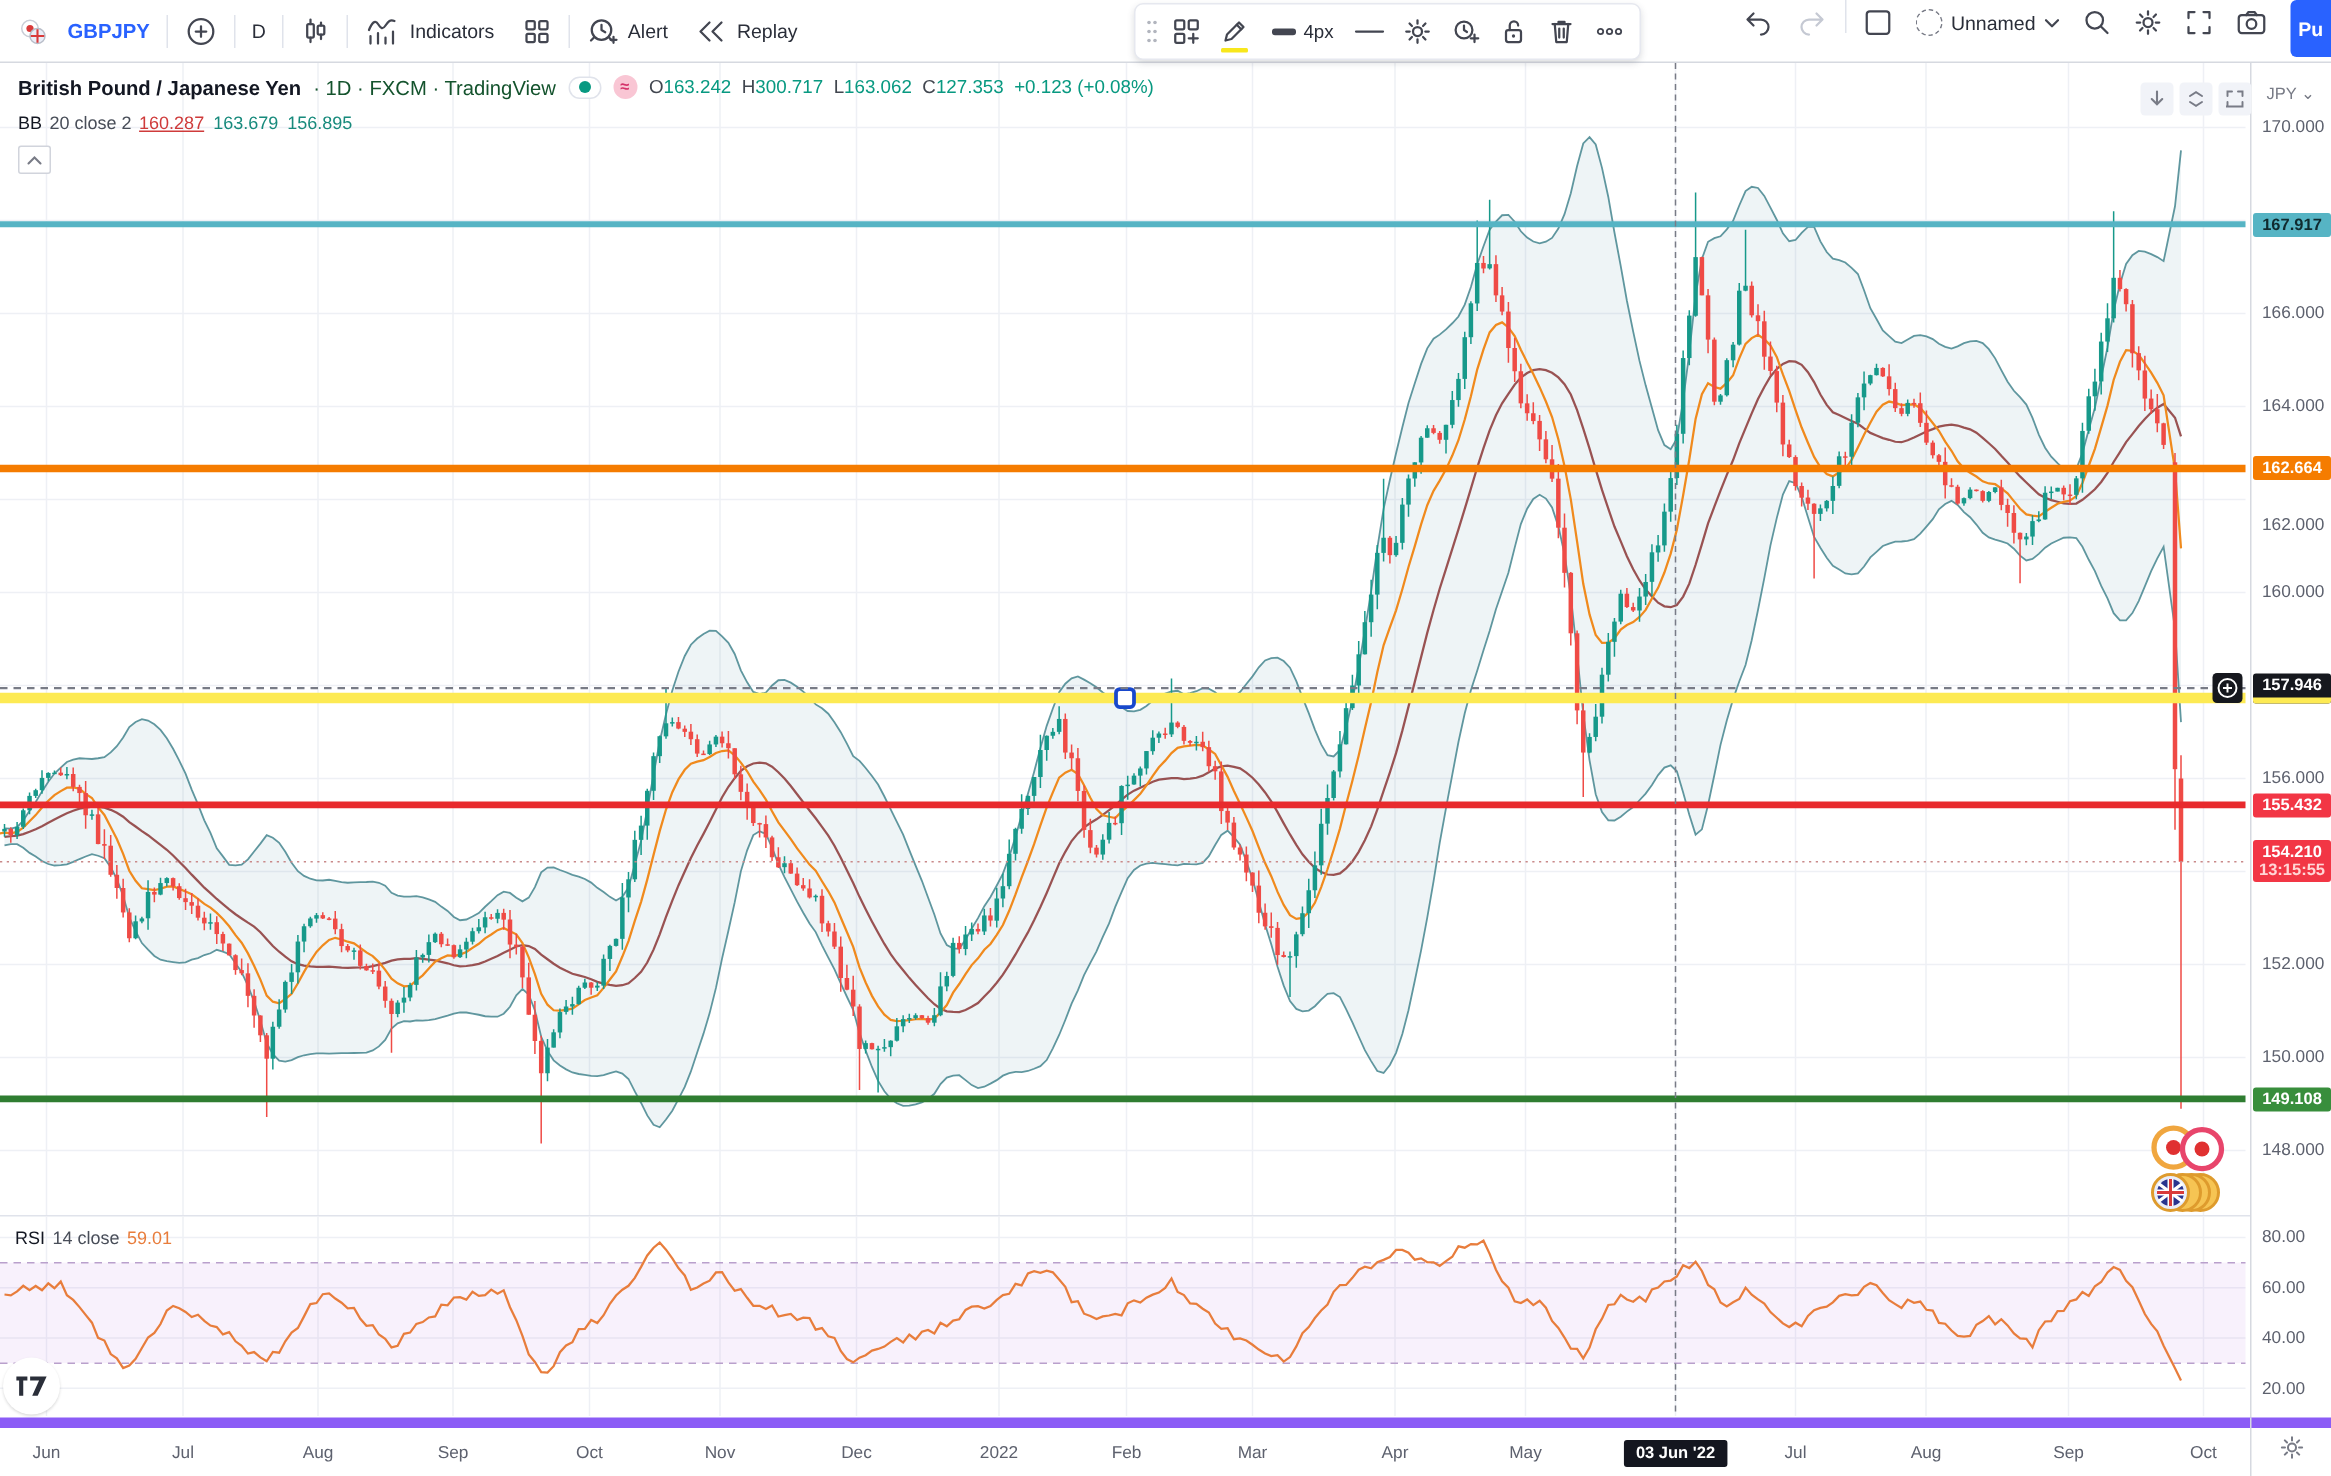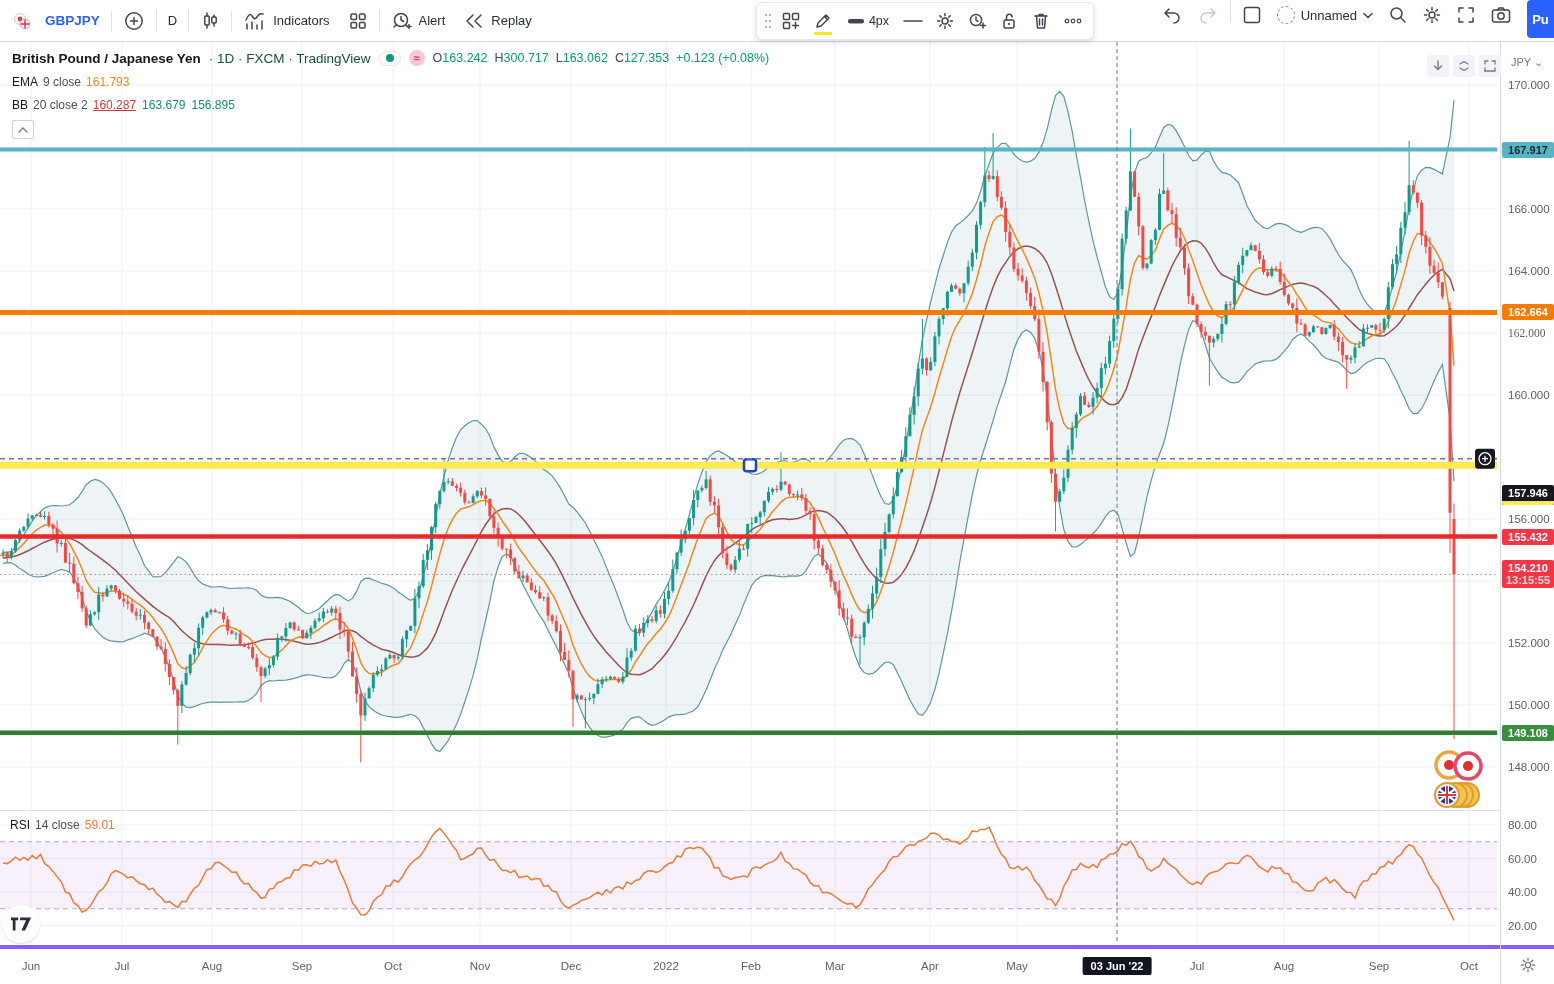--- a/index.html
+++ b/index.html
@@ -36,21 +36,21 @@
   #main-svg,#rsi-svg{position:absolute;left:0;display:block;}
   #main-svg{top:0;}
   #rsi-svg{top:768px;border-top:1px solid #e0e3eb;}
   
   #price-axis{position:absolute;left:1500px;top:0;width:54px;height:903px;border-left:1px solid #d6d9e0;background:#fff;}
   .ax-tick{position:absolute;left:7px;font-size:11.5px;color:#5d616e;transform:translateY(-50%);white-space:nowrap;}
   .ax-pill{position:absolute;left:1px;width:52px;font-size:11px;font-weight:bold;text-align:center;
     border-radius:2px;padding:2px 0;transform:translateY(-50%);line-height:12px;}
   .axis-currency{position:absolute;top:14px;left:10px;font-size:11px;color:#787b86;}
   
-  #time-axis{position:absolute;left:0;top:903px;width:1554px;height:39px;background:#fff;border-top:4px solid #8b5cf6;}
+  #time-axis{position:absolute;left:0;top:903px;width:1554px;height:39px;background:#fff;border-top:7px solid #8b5cf6;}
   .t-tick{position:absolute;top:11px;transform:translateX(-50%);font-size:11.5px;color:#5d616e;white-space:nowrap;}
   .t-pill{background:#14161f;color:#fff;font-weight:bold;padding:3px 8px;border-radius:2px;font-size:11px;}
   #axis-corner{position:absolute;left:1500px;top:903px;width:54px;height:39px;border-left:1px solid #d6d9e0;
     display:flex;align-items:center;justify-content:center;}
   
   #legend{position:absolute;left:12px;top:8px;z-index:20;}
   .lg-row1{display:flex;align-items:center;gap:8px;font-size:13.5px;color:#131722;}
   .lg-title{font-weight:bold;}
   .lg-meta{font-weight:normal;color:#14532d;}
   .chip-dot{display:inline-flex;align-items:center;justify-content:center;width:22px;height:15px;background:#fff;
@@ -720,28 +720,28 @@
       <line x1="0" y1="30.75" x2="1497" y2="30.75" stroke="#b9a0cc" stroke-width="1" stroke-dasharray="5,4"></line>
       <line x1="0" y1="97.75" x2="1497" y2="97.75" stroke="#b9a0cc" stroke-width="1" stroke-dasharray="5,4"></line>
       <path d="M3.0 52.0L7.2 52.6L11.4 49.9L15.5 46.2L19.7 49.1L23.8 46.3L28.0 49.2L32.2 44.6L36.3 47.8L40.5 43.4L44.6 52.5L48.8 55.6L53.0 60.4L57.1 65.6L61.3 70.8L65.4 80.9L69.6 82.7L73.8 91.7L77.9 94.6L82.1 101.0L86.2 99.3L90.4 94.9L94.6 87.7L98.7 80.7L102.9 77.6L107.0 71.7L111.2 62.7L115.4 59.6L119.5 61.2L123.7 63.6L127.8 67.0L132.0 65.5L136.2 69.6L140.3 72.7L144.5 73.7L148.6 78.6L152.8 77.1L157.0 83.2L161.1 86.2L165.3 91.4L169.4 90.4L173.6 93.9L177.8 96.5L181.9 90.3L186.1 90.8L190.2 83.2L194.4 77.4L198.6 74.3L202.7 66.6L206.9 58.4L211.0 57.7L215.2 51.8L219.4 51.3L223.5 54.7L227.7 57.5L231.8 61.3L236.0 61.0L240.2 68.2L244.3 72.9L248.5 72.4L252.6 78.7L256.8 81.6L261.0 87.3L265.1 86.2L269.3 78.2L273.4 77.4L277.6 71.6L281.8 70.4L285.9 67.3L290.1 66.6L294.2 58.8L298.4 59.2L302.6 54.0L306.7 53.8L310.9 55.4L315.0 50.2L319.2 52.9L323.4 52.4L327.5 48.7L331.7 51.5L335.8 49.2L340.0 60.5L344.2 69.1L348.3 79.6L352.5 91.9L356.6 97.0L360.8 103.7L365.0 104.0L369.1 99.8L373.3 90.5L377.4 86.0L381.6 83.8L385.8 75.1L389.9 75.0L394.1 69.0L398.2 71.0L402.4 65.8L406.6 58.2L410.7 52.7L414.9 48.8L419.0 46.2L423.2 40.9L427.4 33.6L431.5 26.0L435.7 20.8L439.8 17.4L444.0 22.1L448.2 27.9L452.3 34.4L456.5 39.3L460.6 48.9L464.8 47.3L469.0 44.7L473.1 42.8L477.3 37.3L481.4 37.1L485.6 43.9L489.8 49.5L493.9 48.4L498.1 54.2L502.2 59.5L506.4 59.5L510.6 61.7L514.7 59.3L518.9 66.7L523.0 65.8L527.2 65.0L531.4 69.0L535.5 67.5L539.7 67.7L543.8 75.4L548.0 74.4L552.2 79.9L556.3 80.9L560.5 89.6L564.6 95.0L568.8 97.2L573.0 94.1L577.1 92.5L581.3 89.4L585.4 88.3L589.6 86.7L593.8 83.6L597.9 81.1L602.1 84.0L606.2 78.7L610.4 82.0L614.6 76.8L618.7 75.6L622.9 78.0L627.0 70.9L631.2 73.2L635.4 69.4L639.5 68.5L643.7 62.3L647.8 60.1L652.0 59.8L656.2 61.4L660.3 59.7L664.5 55.6L668.6 52.4L672.8 51.5L677.0 44.9L681.1 45.9L685.3 38.0L689.4 36.5L693.6 37.6L697.8 36.1L701.9 37.2L706.1 42.0L710.2 46.9L714.4 57.1L718.6 56.5L722.7 64.8L726.9 66.3L731.0 68.4L735.2 66.6L739.4 66.0L743.5 64.9L747.7 65.9L751.8 57.9L756.0 55.9L760.2 57.4L764.3 54.1L768.5 52.1L772.6 50.7L776.8 47.6L781.0 41.3L785.1 50.3L789.3 52.4L793.4 57.9L797.6 58.2L801.8 61.5L805.9 64.0L810.1 71.4L814.2 74.9L818.4 74.5L822.6 81.8L826.7 81.3L830.9 82.7L835.0 85.5L839.2 88.7L843.4 91.3L847.5 93.1L851.7 92.4L855.8 96.7L860.0 93.7L864.2 86.6L868.3 77.8L872.5 73.7L876.6 67.7L880.8 62.7L885.0 58.7L889.1 50.2L893.3 45.7L897.4 45.6L901.6 40.9L905.8 35.5L909.9 33.5L914.1 34.5L918.2 30.5L922.4 28.9L926.6 27.0L930.7 22.3L934.9 22.3L939.0 24.1L943.2 28.8L947.4 27.9L951.5 30.5L955.7 30.6L959.8 33.0L964.0 29.8L968.2 26.8L972.3 19.9L976.5 20.8L980.6 18.4L984.8 18.6L989.0 16.1L993.1 24.9L997.3 35.5L1001.4 43.2L1005.6 47.5L1009.8 56.6L1013.9 57.7L1018.1 55.3L1022.2 59.1L1026.4 56.2L1030.6 60.8L1034.7 69.6L1038.9 74.3L1043.0 80.7L1047.2 88.1L1051.4 88.2L1055.5 94.6L1059.7 87.4L1063.8 75.2L1068.0 68.1L1072.2 59.0L1076.3 58.5L1080.5 52.3L1084.6 55.3L1088.8 56.8L1093.0 53.4L1097.1 56.7L1101.3 48.6L1105.4 47.4L1109.6 43.3L1113.8 42.7L1117.9 40.0L1122.1 32.5L1126.2 34.4L1130.4 30.2L1134.6 36.3L1138.7 45.7L1142.9 48.5L1147.0 57.3L1151.2 60.0L1155.4 57.2L1159.5 55.0L1163.7 47.4L1167.8 52.1L1172.0 55.3L1176.2 58.1L1180.3 63.7L1184.5 67.5L1188.6 71.3L1192.8 73.7L1197.0 70.8L1201.1 73.2L1205.3 66.3L1209.4 62.5L1213.6 60.9L1217.8 60.1L1221.9 57.2L1226.1 52.9L1230.2 51.7L1234.4 52.5L1238.6 52.2L1242.7 46.9L1246.9 44.4L1251.0 45.8L1255.2 51.0L1259.4 55.8L1263.5 58.4L1267.7 61.0L1271.8 55.4L1276.0 57.5L1280.2 56.7L1284.3 62.2L1288.5 62.7L1292.6 70.9L1296.8 71.5L1301.0 76.0L1305.1 79.6L1309.3 80.0L1313.4 79.6L1317.6 72.2L1321.8 69.7L1325.9 66.4L1330.1 71.9L1334.2 68.5L1338.4 72.6L1342.6 77.9L1346.7 81.2L1350.9 81.6L1355.0 87.2L1359.2 75.8L1363.4 70.0L1367.5 69.8L1371.7 63.1L1375.8 63.0L1380.0 56.5L1384.2 55.3L1388.3 50.3L1392.5 52.9L1396.6 46.5L1400.8 43.7L1405.0 37.3L1409.1 33.7L1413.3 35.6L1417.4 42.8L1421.6 47.1L1425.8 56.0L1429.9 65.0L1434.1 71.6L1438.2 76.5L1442.4 86.1L1450.0 101.1L1454.0 109.4" fill="none" stroke="#e87d3c" stroke-width="1.5"></path>
       <line x1="1117" y1="0" x2="1117" y2="134" stroke="#787b86" stroke-width="1" stroke-dasharray="4,3"></line>
     </svg>
 
   <div id="price-axis">
     <span class="axis-currency"><span>JPY</span> ⌄</span>
   <div class="ax-pill" style="top: 107.573px; background: rgb(86, 180, 196); color: rgb(16, 42, 47);">167.917</div>
       <div class="ax-pill" style="top: 270.416px; background: rgb(245, 124, 0); color: rgb(255, 255, 255);">162.664</div>
-      <div class="ax-pill" style="top: 416.674px; background: rgb(22, 24, 30); color: rgb(255, 255, 255); margin-top: 36px;">157.946<div style="height: 4px; background: rgb(253, 234, 83); border-radius: 0px 0px 2px 2px; margin: 2px 0px -2px;"></div></div>
+      <div class="ax-pill" style="top: 416.674px; background: rgb(22, 24, 30); color: rgb(255, 255, 255);">157.946<div style="height: 4px; background: rgb(253, 234, 83); border-radius: 0px 0px 2px 2px; margin: 2px 0px -2px;"></div></div>
       <div class="ax-pill" style="top: 494.608px; background: rgb(242, 54, 69); color: rgb(255, 255, 255);">155.432</div>
       <div class="ax-pill" style="top: 532.49px; background: rgb(242, 54, 69); color: rgb(255, 255, 255);">154.210<div style="color: rgb(255, 214, 214);">13:15:55</div></div>
       <div class="ax-pill" style="top: 690.652px; background: rgb(56, 142, 60); color: rgb(255, 255, 255);">149.108</div>
       <span class="ax-tick" style="top: 43px;">170.000</span>
       <span class="ax-tick" style="top: 167px;">166.000</span>
       <span class="ax-tick" style="top: 229px;">164.000</span>
-      <span class="ax-tick" style="top: 291px; font-family: Liberation Serif, serif;">162.000</span>
+      <span class="ax-tick" style="top: 308px;">162.000</span>
       <span class="ax-tick" style="top: 353px;">160.000</span>
       <span class="ax-tick" style="top: 477px;">156.000</span>
       <span class="ax-tick" style="top: 601px;">152.000</span>
       <span class="ax-tick" style="top: 663px;">150.000</span>
       <span class="ax-tick" style="top: 725px;">148.000</span>
       <span class="ax-tick" style="top: 783px;">80.00</span>
       <span class="ax-tick" style="top: 816.5px;">60.00</span>
       <span class="ax-tick" style="top: 850px;">40.00</span>
       <span class="ax-tick" style="top: 883.5px;">20.00</span>
     </div>
@@ -781,25 +781,20 @@
       <span class="chip-approx">≈</span>
       <span class="lg-ohlc" id="ohlc-row">
           <span><span class="k">O</span><span class="v">163.242</span></span>
           <span><span class="k">H</span><span class="v">300.717</span></span>
           <span><span class="k">L</span><span class="v">163.062</span></span>
           <span><span class="k">C</span><span class="v">127.353</span></span>
           <span class="v">+0.123 (+0.08%)</span>
         </span>
     </div>
     <div class="ind-row">
-      <span>EMA</span>
-        <span class="params">9 close</span>
-      <span id="ema-val" style="color: rgb(240, 138, 29);">161.793</span>
-    </div>
-    <div class="ind-row">
       <span>BB</span>
         <span class="params">20 close 2</span>
       <span id="bb-vals"><span style="color: rgb(207, 59, 59); margin-right: 6px; text-decoration: underline;">160.287</span><span style="color: rgb(23, 138, 124); margin-right: 6px;">163.679</span><span style="color: rgb(23, 138, 124); margin-right: 6px;">156.895</span></span>
     </div>
     <div class="caret-btn">
       <svg width="10" height="6" viewBox="0 0 10 6">
           <path d="M1 5l4-4 4 4" stroke="#787b86" fill="none" stroke-width="1.4" stroke-linecap="round"></path>
         </svg>
     </div>
   </div>

